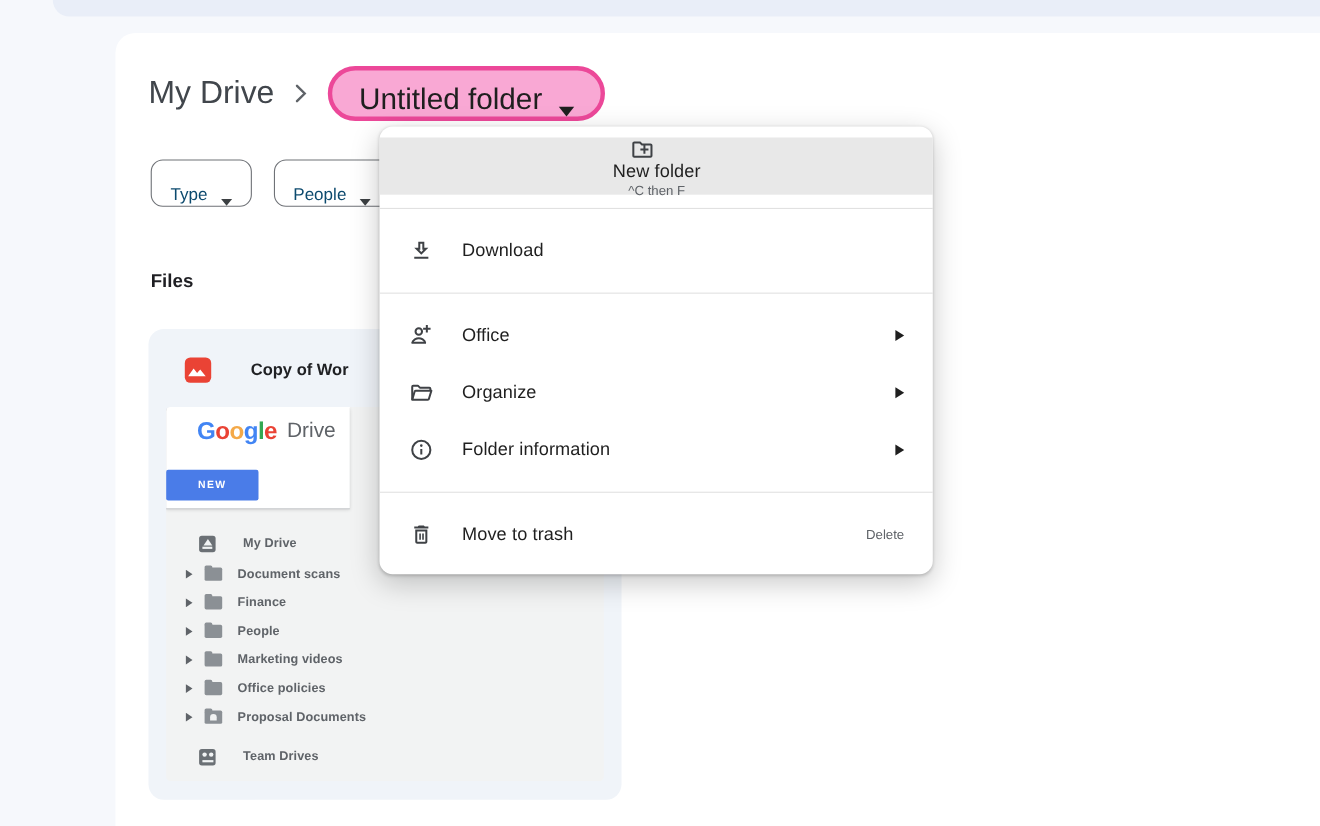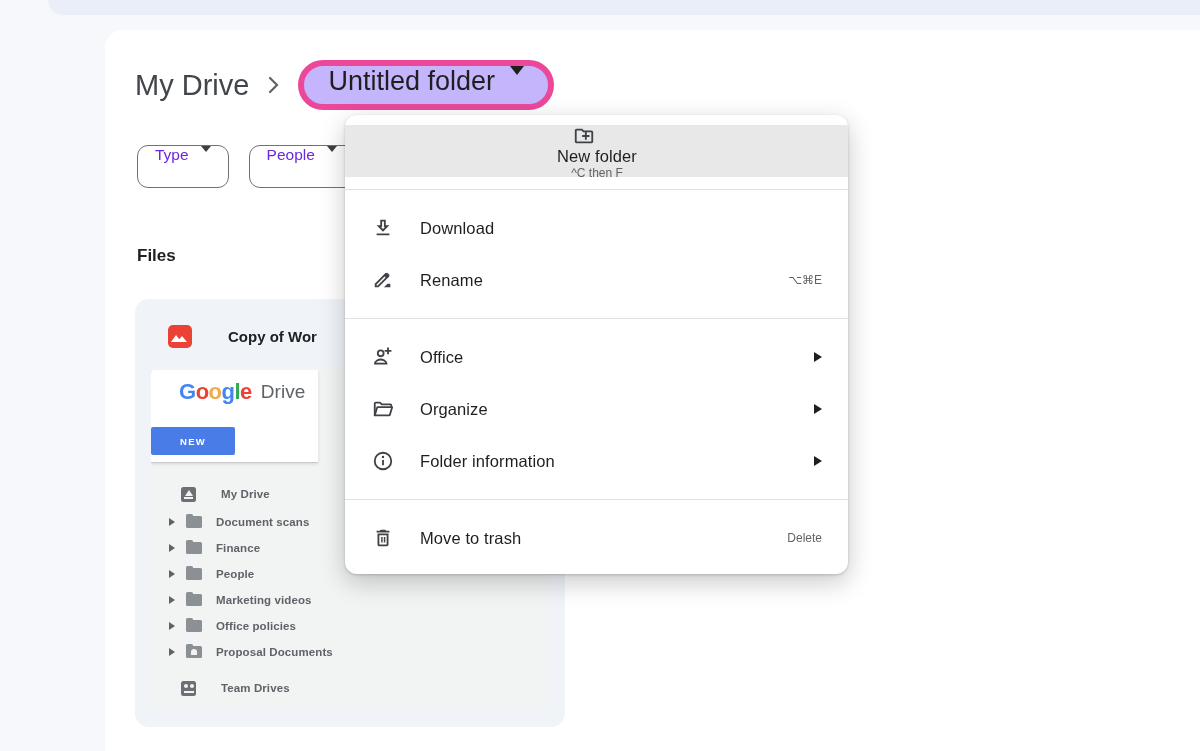--- a/index.html
+++ b/index.html
@@ -21,34 +21,34 @@
   .main-panel {
     position:absolute; left:105px; top:30px; right:0; bottom:0;
     background:#ffffff; border-top-left-radius:18px;
   }
 
   
   .breadcrumb { position:absolute; left:135px; top:60px; display:flex; align-items:center; z-index:2; }
   .crumb-parent { font-size:29px; color:#41464c; cursor:pointer; }
   .crumb-sep { margin:0 17px; display:flex; align-items:center; }
   .crumb-pill {
-    display:flex; align-items:flex-start; gap:15px;
+    display:flex; align-items:flex-end; gap:15px;
     height:50px; padding:0 24px;
-    background:#c4b5fd; border:6px solid #ec4899; border-radius:27px;
+    background:#f9a8d4; border:4px solid #ec4899; border-radius:27px;
     cursor:pointer;
   }
   .crumb-pill .pill-label { font-size:27px; color:#1f1f1f; }
   .caret-down { width:0; height:0; border-left:7px solid transparent; border-right:7px solid transparent; border-top:9px solid #1f1f1f; }
 
   
   .chips { position:absolute; left:137px; top:145px; display:flex; gap:20px; z-index:1; }
   .chip {
-    display:flex; align-items:flex-start; gap:12px; height:43px; padding:0 17px;
+    display:flex; align-items:flex-end; gap:12px; height:43px; padding:0 17px;
     border:1px solid #6f7277; border-radius:11px; background:#fff;
-    font-size:15.5px; color:#6d28d9; cursor:pointer; white-space:nowrap;
+    font-size:15.5px; color:#0c4a6e; cursor:pointer; white-space:nowrap;
   }
   .chip .chip-caret { width:0; height:0; border-left:5px solid transparent; border-right:5px solid transparent; border-top:6px solid #3c4043; }
   .chip-people { width:120px; overflow:hidden; }
 
   
   .files-heading { position:absolute; left:137px; top:246px; font-size:17px; font-weight:700; color:#1f1f23; z-index:1; }
 
   
   .card {
     position:absolute; left:135px; top:299px; width:430px; height:428px;
@@ -228,29 +228,20 @@
 
   <div class="menu-item">
     <span class="mi-icon">
       <svg viewBox="0 0 24 24" fill="currentColor">
           <path d="M19 9h-4V3H9v6H5l7 7 7-7zm-8 2V5h2v6h1.17L12 13.17 9.83 11H11zM5 18h14v2H5v-2z"></path>
         </svg>
     </span>
     <span class="mi-label">Download</span>
   </div>
 
-  <div class="menu-item">
-    <span class="mi-icon">
-      <svg viewBox="0 0 24 24" fill="currentColor">
-          <path d="M18.41 5.8 17.2 4.59c-.78-.78-2.05-.78-2.83 0l-2.68 2.68L3 15.96V20h4.04l8.74-8.74 2.63-2.63c.79-.78.79-2.05 0-2.83zM6.21 18H5v-1.21l8.66-8.66 1.21 1.21L6.21 18zM13 20l4-4h3v4h-7z"></path>
-        </svg>
-    </span>
-    <span class="mi-label">Rename</span>
-    <span class="mi-shortcut">⌥⌘E</span>
-  </div>
 
   <div class="menu-divider"></div>
 
   <div class="menu-item">
     <span class="mi-icon">
       <svg viewBox="0 0 24 24" fill="none" stroke="currentColor" stroke-width="2">
         <circle cx="9.5" cy="8" r="3.2"></circle>
         <path d="M3.3 19.2c0-3 4.1-4.5 6.2-4.5s6.2 1.5 6.2 4.5"></path>
         <path d="M3.3 19.2h12.4" stroke-linecap="square"></path>
         <path d="M17.5 2.6v5.4M14.8 5.3h5.4" stroke-linecap="square"></path>

